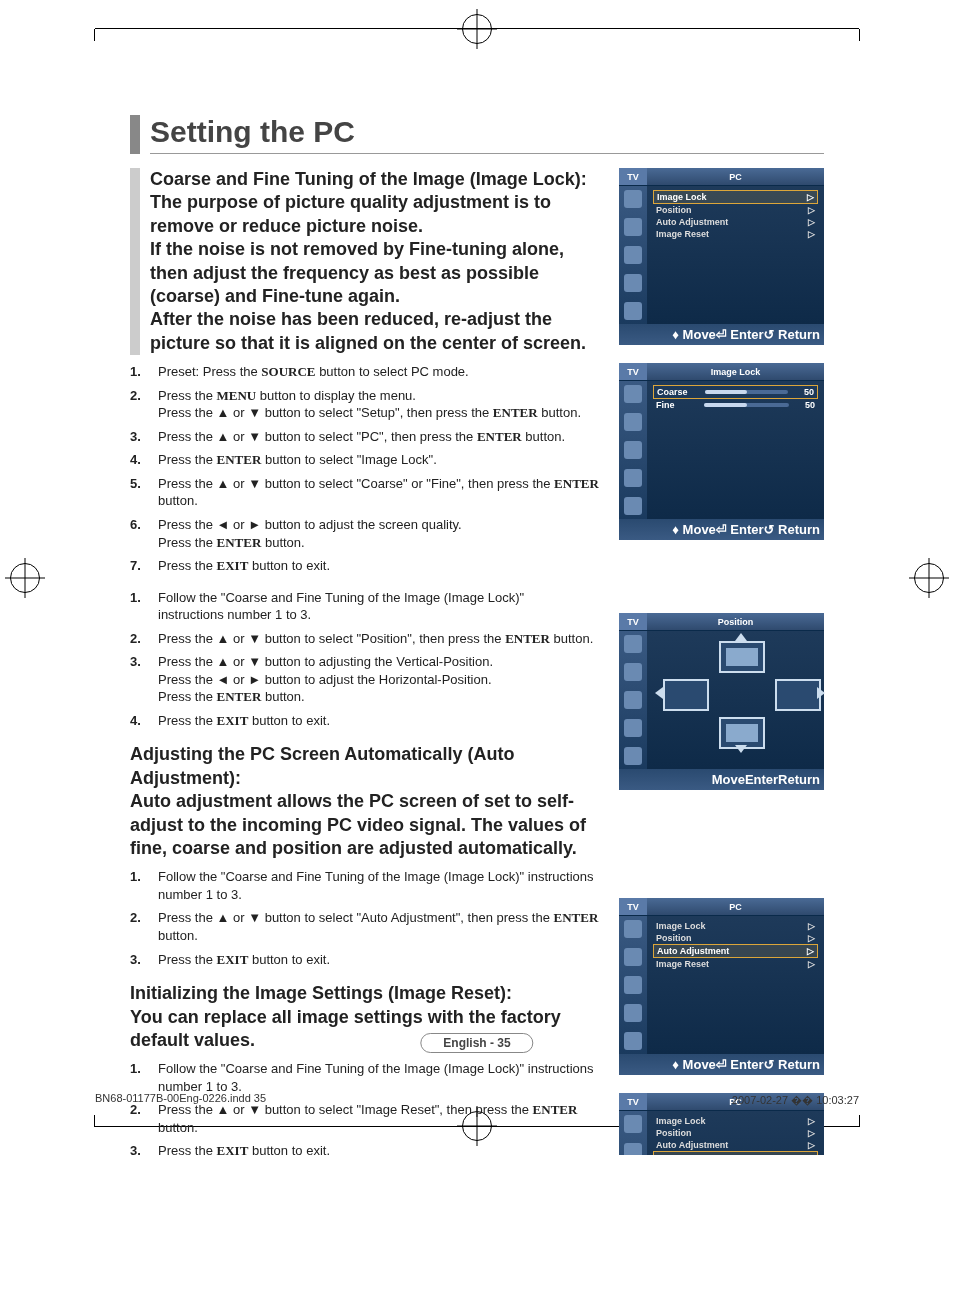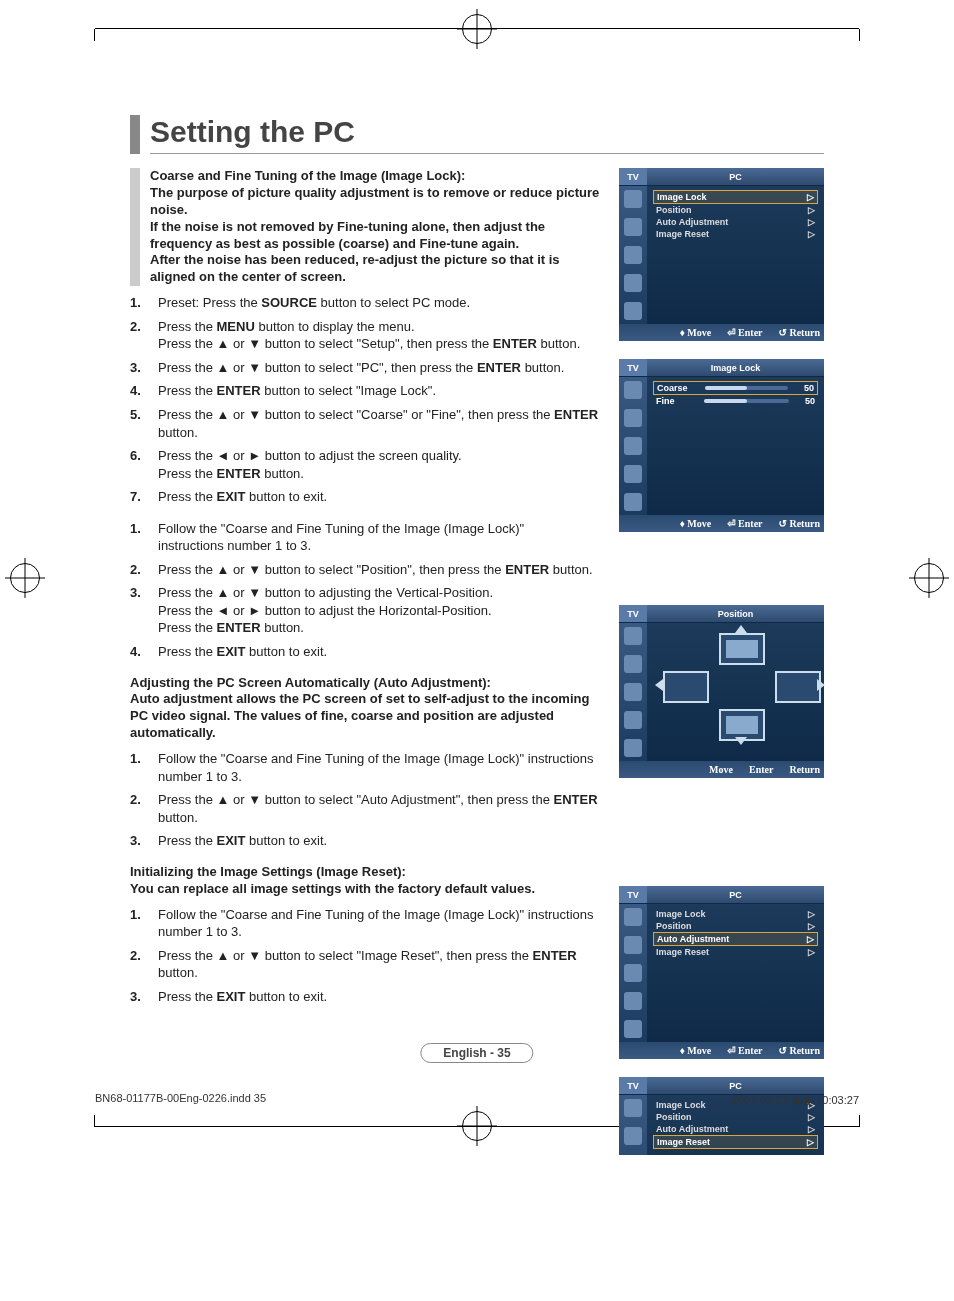--- a/index.html
+++ b/index.html
@@ -51,55 +51,55 @@
   }
   .title-wrap{display:flex;align-items:stretch;margin-bottom:14px;}
   .title-bar{width:10px;background:#888;margin-right:10px;}
   .title{font-size:30px;font-weight:bold;color:#444;border-bottom:1px solid #999;flex:1;padding-bottom:4px;}
 
   .cols{display:flex;gap:18px;}
   .left-col{flex:1;font-size:13px;color:#222;}
   .right-col{width:205px;flex-shrink:0;}
 
   .indent{border-left:10px solid #ccc;padding-left:10px;margin-bottom:8px;}
-  .intro{font-weight:bold;font-size:13px;line-height:1.3;}
+  .intro{font-weight:bold;font-size:18px;line-height:1.3;}
   ol.steps{margin:8px 0 14px 0;padding-left:0;list-style:none;}
   ol.steps li{display:flex;margin-bottom:6px;line-height:1.35;}
   ol.steps .num{font-weight:bold;width:28px;flex-shrink:0;}
   ol.steps .txt{flex:1;}
-  .b{font-weight:bold;}
+  .b{font-weight:bold;font-family:Liberation Serif, serif;}
 
   
   .osd{width:205px;margin-bottom:18px;font-size:9px;color:#fff;}
   .osd-top{display:flex;}
   .osd-corner{width:28px;height:17px;background:#5a7aa8;color:#fff;font-weight:bold;display:flex;align-items:center;justify-content:center;font-size:9px;}
   .osd-titlebar{flex:1;height:17px;background:linear-gradient(#4a6a95,#2f4a6e);display:flex;align-items:center;justify-content:center;font-weight:bold;}
   .osd-body{display:flex;border-top:1px solid #0a2a4a;}
   .osd-side{width:28px;background:linear-gradient(#3a5a83,#1a3a5e);display:flex;flex-direction:column;align-items:center;padding:4px 0;gap:10px;}
   .osd-side .ic{width:18px;height:18px;background:#6a8ab2;border-radius:3px;}
   .osd-main{flex:1;background:linear-gradient(#1e3a5a,#0e2a48);min-height:118px;padding:4px 6px;position:relative;}
   .osd-row{display:flex;align-items:center;padding:1px 3px;font-size:9px;font-weight:bold;color:#ddd;}
   .osd-row .lab{flex:1;}
   .osd-row .arr{font-size:9px;}
   .osd-row.sel{border:1px solid #dca63a;background:rgba(220,166,58,0.15);color:#fff;}
-  .osd-foot{display:flex;background:linear-gradient(#2a4a70,#3a5a83);padding:3px 4px;font-size:10px;font-weight:bold;color:#fff;gap:16px;justify-content:flex-end;font-family:Liberation Serif, serif;}
+  .osd-foot{display:flex;background:linear-gradient(#2a4a70,#3a5a83);padding:3px 4px;font-size:13px;font-weight:bold;color:#fff;justify-content:flex-end;}
   .osd-slider{display:flex;align-items:center;gap:6px;font-size:9px;font-weight:bold;padding:1px 3px;}
   .osd-slider .lab{width:42px;}
   .osd-slider .bar{flex:1;height:4px;background:#4a6a95;position:relative;border-radius:2px;}
   .osd-slider .bar .fill{position:absolute;left:0;top:0;bottom:0;width:50%;background:#c8d8ee;border-radius:2px;}
   .osd-slider .val{width:20px;text-align:right;}
 
   
   .pos-diagram{position:relative;width:100%;height:116px;}
   .pbox{position:absolute;width:42px;height:28px;border:2px solid #cde;background:#2a4a70;}
   .pbox.inner::after{content:"";position:absolute;left:5px;right:5px;top:5px;bottom:5px;background:#8aaacd;}
   .ptri{position:absolute;width:0;height:0;}
 
   .pagenum{
-    position:absolute;left:50%;bottom:92px;transform:translateX(-50%);
+    position:absolute;left:50%;bottom:102px;transform:translateX(-50%);
     border:1px solid #888;border-radius:10px;padding:2px 22px;font-size:12px;font-weight:bold;color:#444;
   }
   .footer-line{position:absolute;bottom:48px;left:95px;right:95px;display:flex;justify-content:space-between;font-size:11px;color:#333;}
 </style>
 </head>
 <body>
 
 <div class="page">
   <div class="crop-top"></div>
   <div class="crop-bottom"></div>

